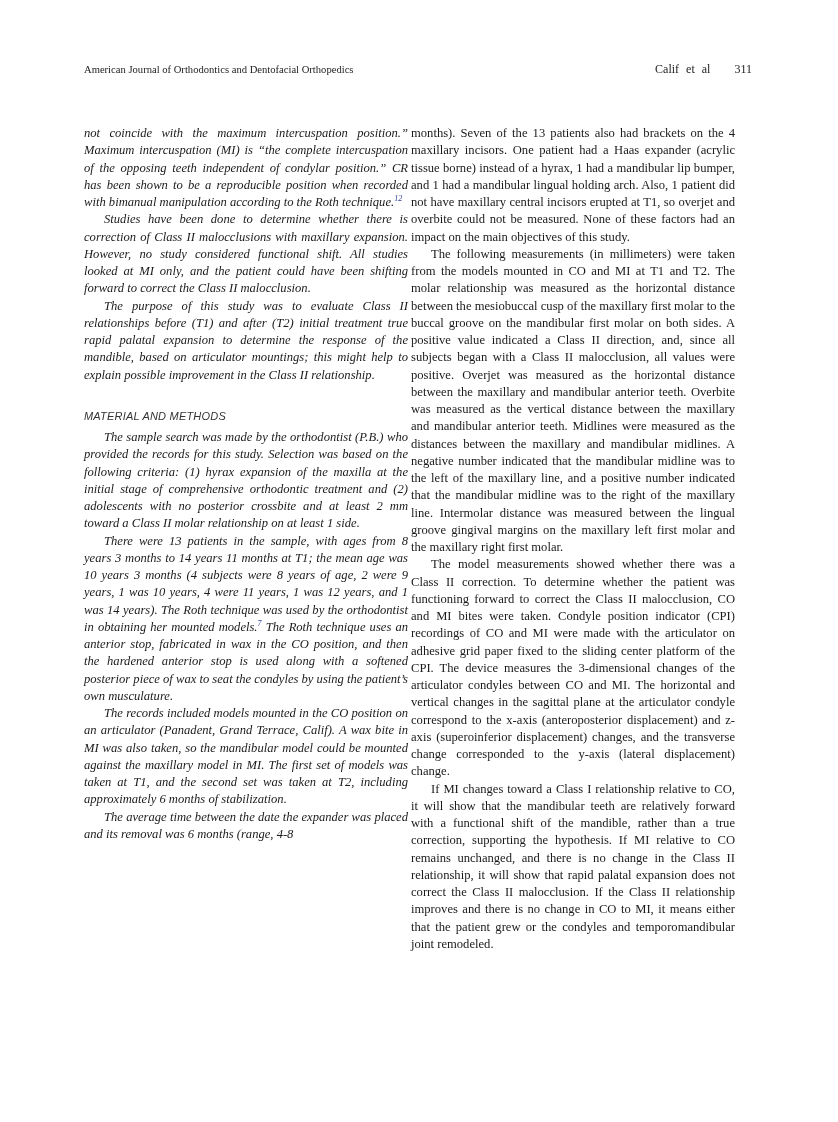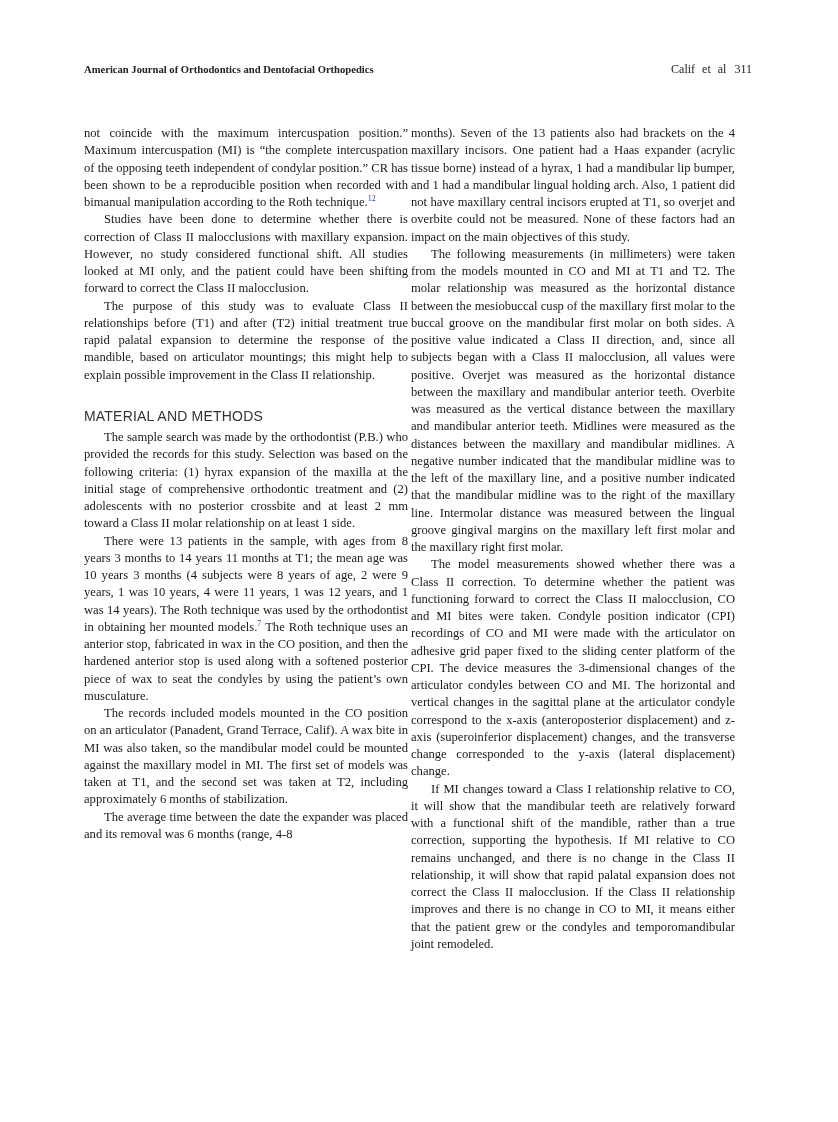--- a/index.html
+++ b/index.html
@@ -1,26 +1,26 @@
 <!DOCTYPE html>
 <html><head>
 <meta charset="utf-8">
 <style>
   html, body { margin: 0; padding: 0; background: #ffffff; }
   body { width: 838px; height: 1122px; position: relative; overflow: hidden;
          font-family: "Liberation Serif", "DejaVu Serif", serif; color: #1a1a1a; }
-  .header-left { position: absolute; left: 84px; top: 62px; font-size: 10.6px; line-height: 15px; color: #222; font-weight: bold; }
+  .header-left { position: absolute; left: 84px; top: 62px; font-size: 10.6px; line-height: 15px; color: #222; }
   .header-right { position: absolute; right: 86px; top: 62px; font-size: 12px; color: #222; word-spacing: 4px; }
-  .header-right .pg { margin-left: 8px; }
+  .header-right .pg { margin-left: 24px; }
   .col { position: absolute; top: 125px; width: 324px; font-size: 12.6px; line-height: 17.25px; text-align: justify; }
-  .col-left { left: 84px; }
+  .col-left { left: 84px; font-style: italic; }
   .col-right { left: 411px; }
   .col p { margin: 0; }
   .col p.indent { text-indent: 20px; }
-  .section-head { font-family: "Liberation Sans", "DejaVu Sans", sans-serif; font-size: 14px;
+  .section-head { font-family: "Liberation Sans", "DejaVu Sans", sans-serif; font-size: 11px;
                   letter-spacing: 0.2px; color: #333; margin: 24px 0 4px 0 !important; text-align: left; }
   sup { font-size: 8px; line-height: 0; color: #2a3b9a; vertical-align: 5px; }
 </style>
 </head>
 <body>
 
 <div class="header-left">
   <div>American Journal of Orthodontics and Dentofacial Orthopedics</div>
 </div>
 <div class="header-right">

